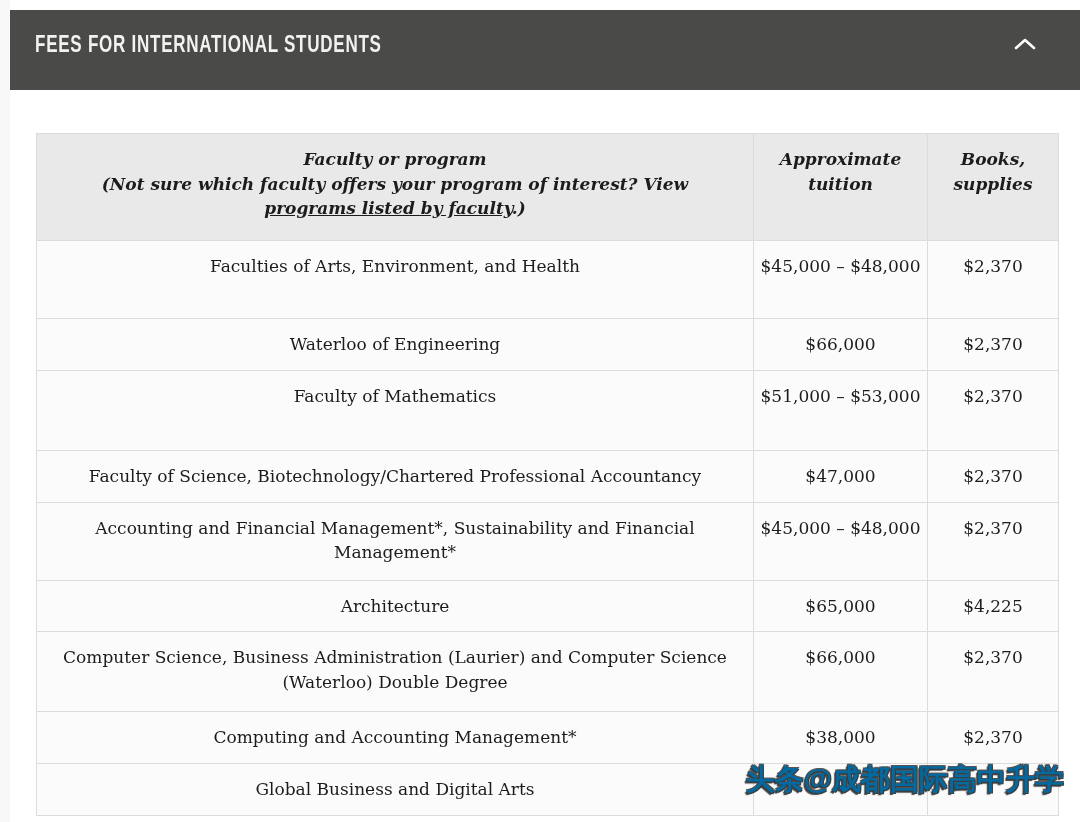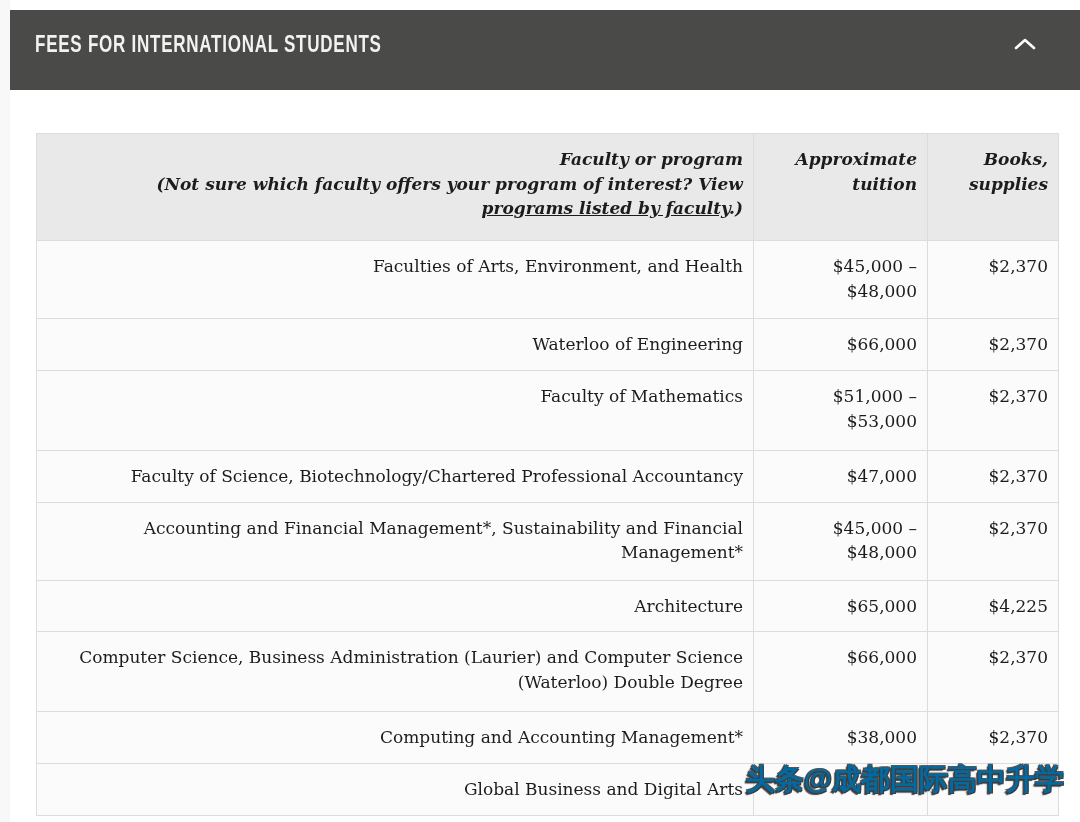--- a/index.html
+++ b/index.html
@@ -44,22 +44,22 @@
     font-size: 17px;
     line-height: 1.45;
     color: #1c1c1c;
   }
   table.fees col.c1 { width: 717px; }
   table.fees col.c2 { width: 174px; }
   table.fees col.c3 { width: 131px; }
   table.fees th, table.fees td {
     border: 1px solid #dcdcdc;
     vertical-align: top;
-    text-align: right;
-    padding: 13px 10px;
+    text-align: center;
+    padding: 13px 0;
     background: #fbfbfb;
     font-weight: normal;
   }
   table.fees thead th {
     background: #e9e9e9;
     font-weight: bold;
     font-style: italic;
   }
   .hdr-note { display: block; }
   a.faculty-link {

